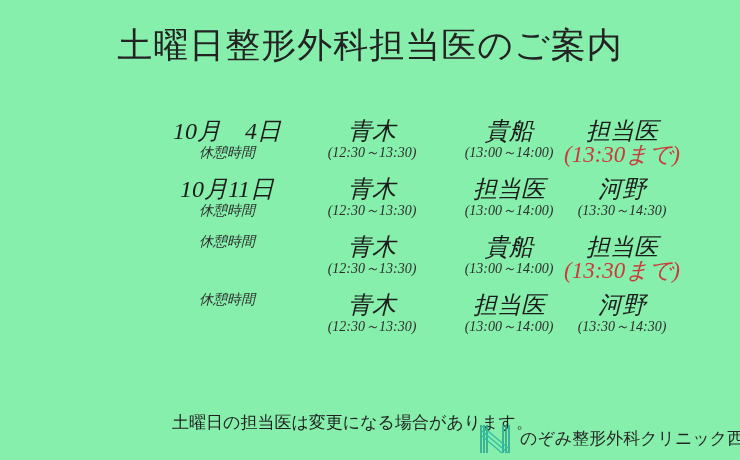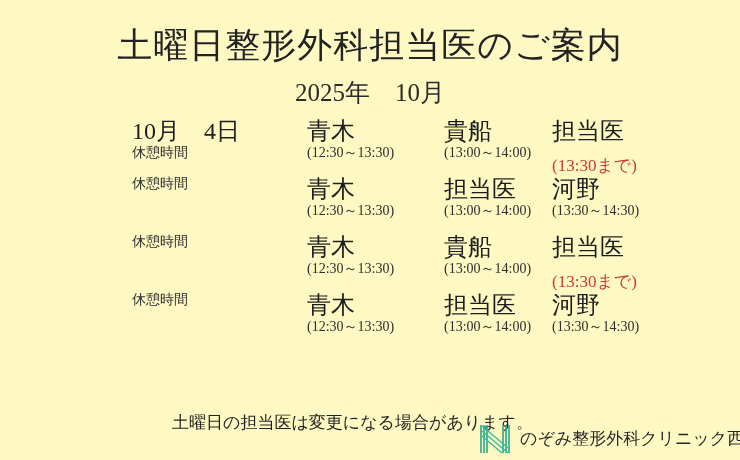--- a/index.html
+++ b/index.html
@@ -10,21 +10,21 @@
     width: 740px;
     height: 460px;
     background: #ccfdcc;
     font-family: "Liberation Serif", "DejaVu Serif", serif;
     overflow: hidden;
     position: relative;
   }
   .poster {
     position: absolute;
     inset: 0;
-    background: #fef9c3;
+    background: #86efac;
   }
 
   
   .title {
     position: absolute;
     top: 26px;
     left: 0;
     width: 740px;
     text-align: center;
     font-size: 35px;
@@ -53,43 +53,45 @@
     top: 118px;
     left: 132px;
     width: 540px;
   }
   .srow {
     position: relative;
     height: 58px;
   }
   .cell {
     position: absolute;
+    text-align: center;
+    font-style: italic;
   }
   .cell .main {
     display: block;
     font-size: 24px;
     line-height: 27px;
     color: #1d1d1d;
     font-family: "Liberation Serif", "DejaVu Serif", serif;
     white-space: pre;
   }
   .cell .sub {
     display: block;
     font-size: 14px;
     line-height: 13px;
     color: #2e2e2e;
     font-family: "Liberation Serif", "DejaVu Serif", serif;
     white-space: pre;
     margin-top: 1px;
   }
   .cell .sub.alert {
-    font-size: 17px;
+    font-size: 23px;
     line-height: 20px;
     color: #cc3b3b;
-    margin-top: 11px;
+    margin-top: 0;
   }
 
   
   .col-date  { left: 0px;   width: 190px; }
   .col-am    { left = 0; left: 175px; width: 130px; }
   .col-mid   { left: 312px; width: 130px; }
   .col-pm    { left: 420px; width: 140px; }
 
   
   .note {
@@ -125,21 +127,20 @@
     font-family: "Liberation Serif", "DejaVu Serif", serif;
     white-space: pre;
   }
 </style>
 </head>
 <body>
 
 <div class="poster">
 
   <div class="title">土曜日整形外科担当医のご案内</div>
-  <div class="subtitle">2025年　10月</div>
 
   <div class="schedule">
 
     <div class="srow">
       <div class="cell col-date">
         <span class="main">10月　4日</span>
         <span class="sub">休憩時間</span>
       </div>
       <div class="cell col-am">
         <span class="main">青木</span>
@@ -150,20 +151,21 @@
         <span class="sub">(13:00～14:00)</span>
       </div>
       <div class="cell col-pm">
         <span class="main">担当医</span>
         <span class="sub alert">(13:30まで)</span>
       </div>
     </div>
 
     <div class="srow">
       <div class="cell col-date">
+        <span class="main">10月11日</span>
         <span class="sub">休憩時間</span>
       </div>
       <div class="cell col-am">
         <span class="main">青木</span>
         <span class="sub">(12:30～13:30)</span>
       </div>
       <div class="cell col-mid">
         <span class="main">担当医</span>
         <span class="sub">(13:00～14:00)</span>
       </div>

